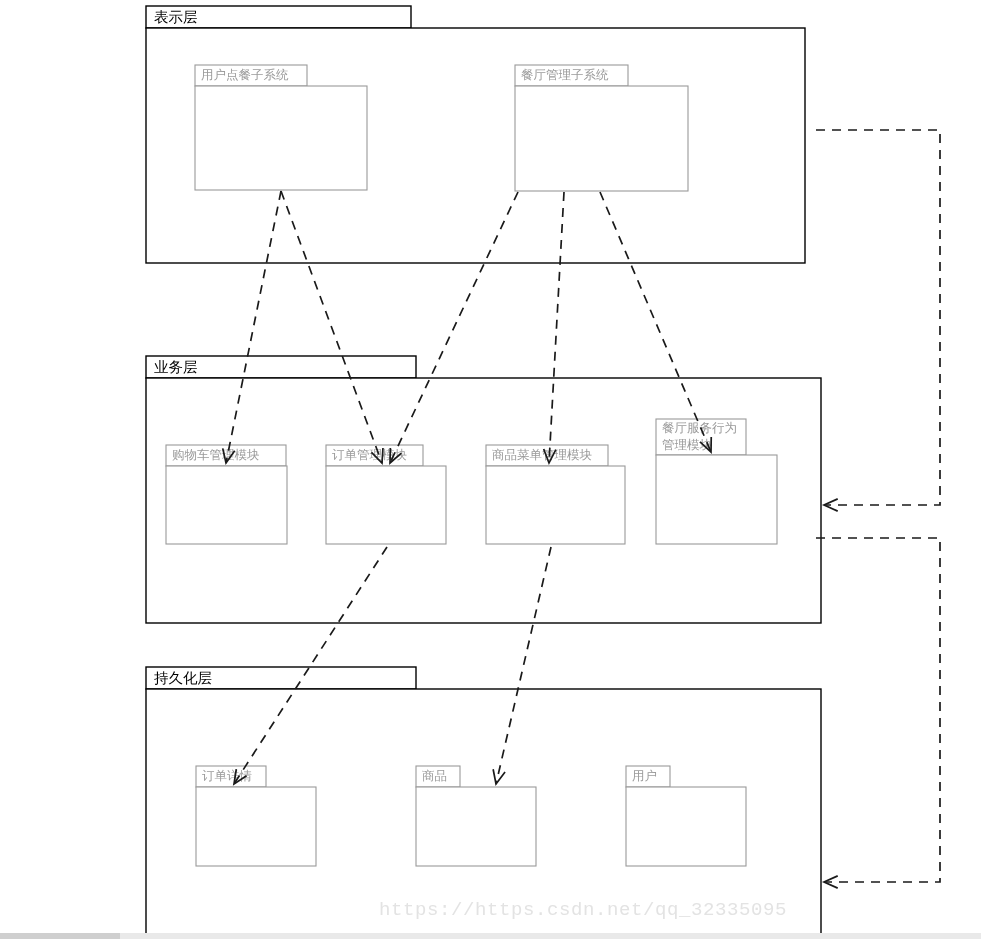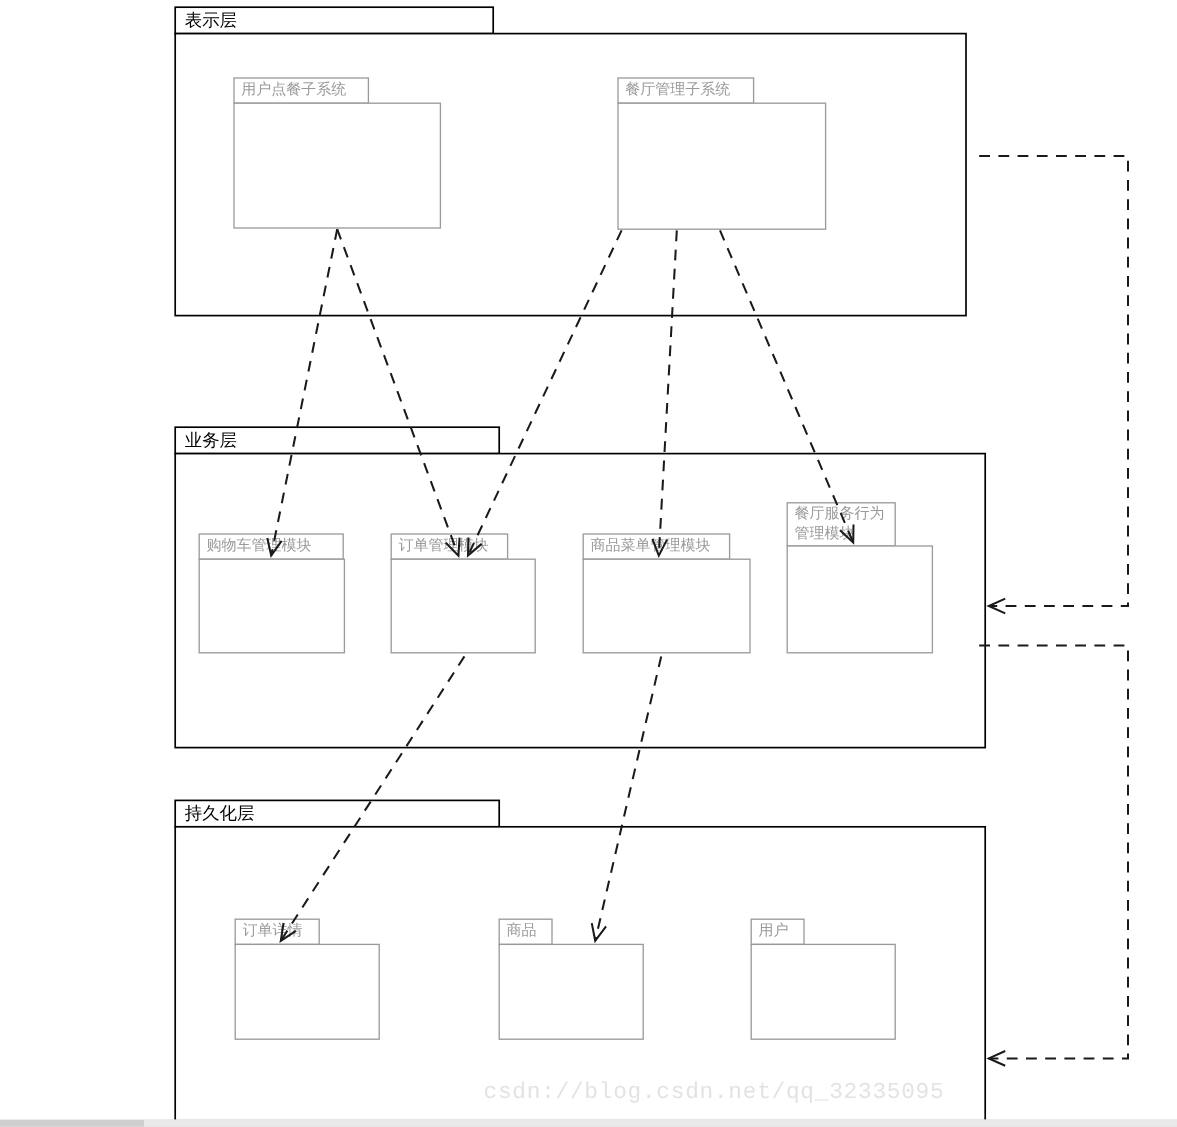--- a/index.html
+++ b/index.html
@@ -199,16 +199,16 @@
           <path d="M 816 130 L 940 130 L 940 505 L 824 505" class="dep-line"></path>
           <path d="M 837.70 498.88 L 824.00 505.00 L 837.70 511.12" class="dep-head"></path>
         </g>
         <g>
           <path d="M 816 538 L 940 538 L 940 882 L 824 882" class="dep-line"></path>
           <path d="M 837.70 875.88 L 824.00 882.00 L 837.70 888.12" class="dep-head"></path>
         </g>
       </g>
   </svg>
 
-  <div class="watermark">csdn://blog.csdn.net/qq_32335095</div>
+  <div class="watermark">https://https.csdn.net/qq_32335095</div>
   <div class="bottom-strip"></div>
   <div class="bottom-strip-right"></div>
 </div>
 
 </body></html>

